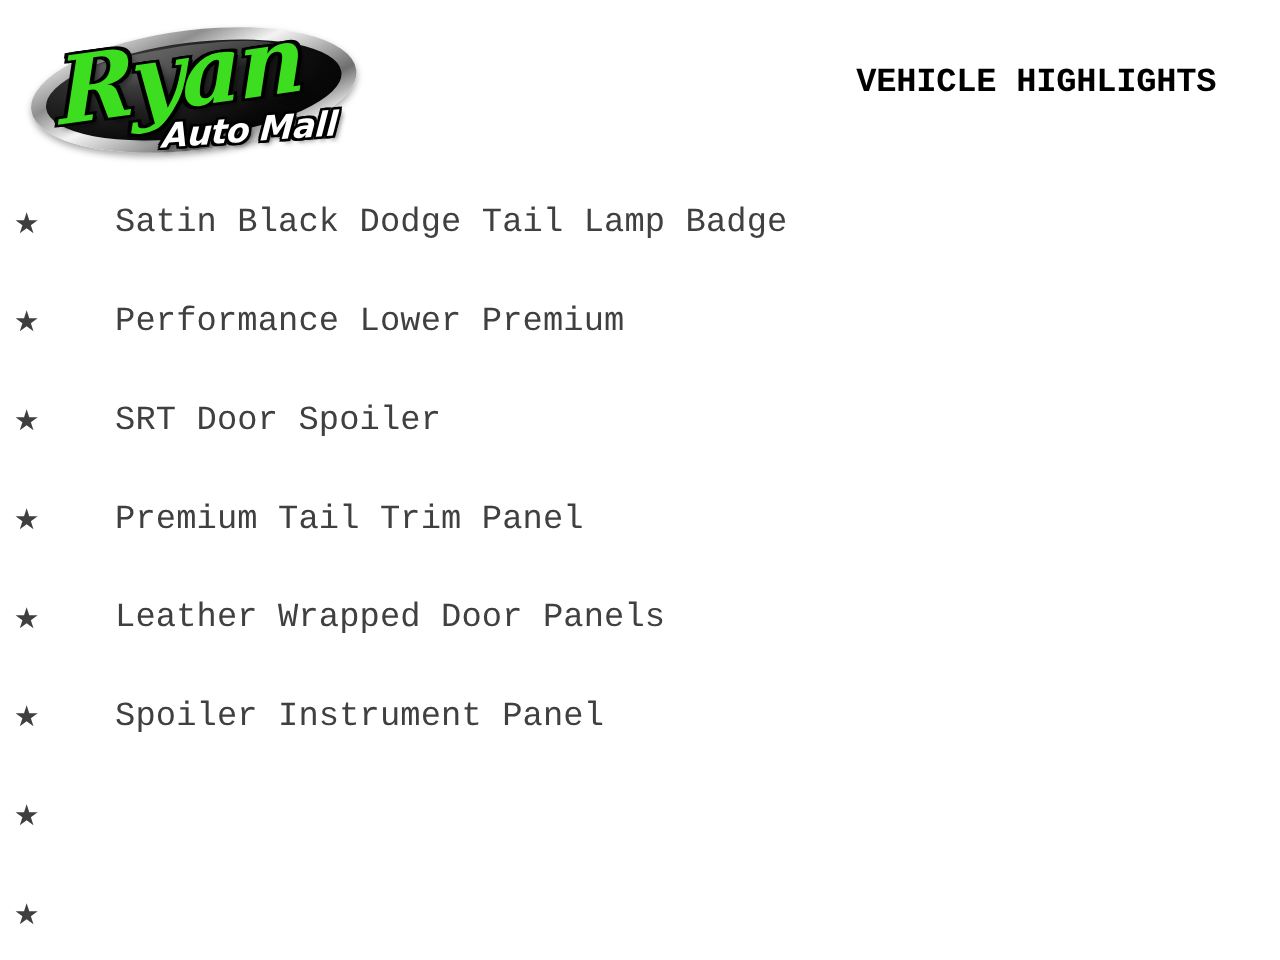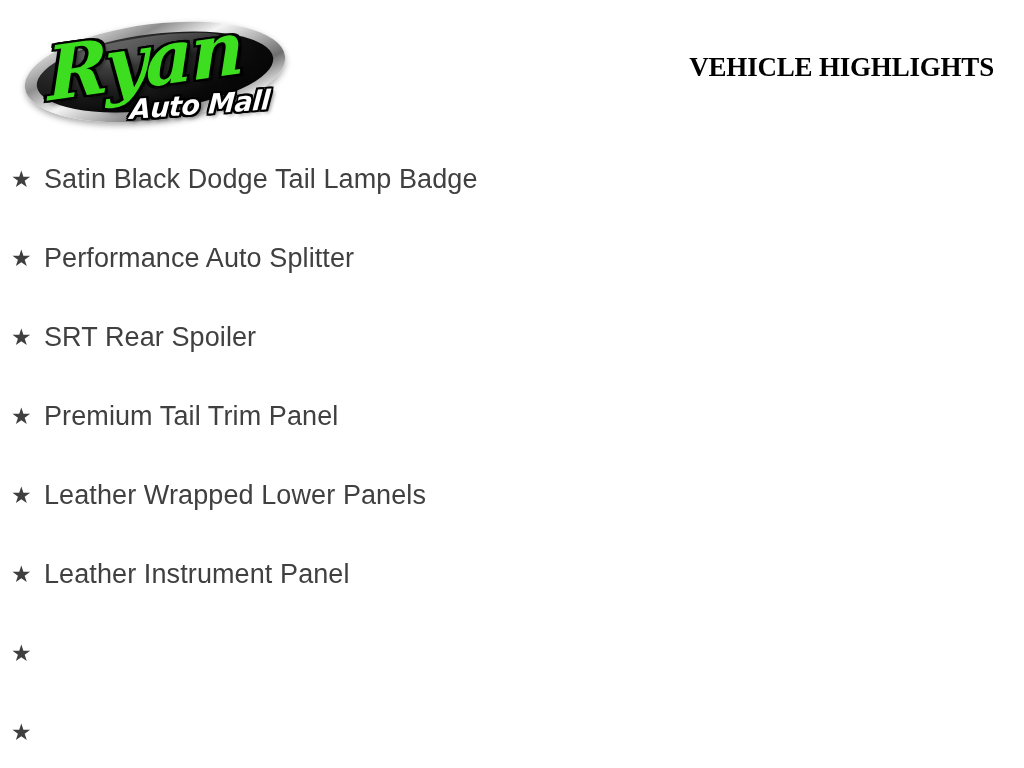--- a/index.html
+++ b/index.html
@@ -117,22 +117,22 @@
        3px 3px 4px rgba(0,0,0,0.5);
     white-space: nowrap;
   }
 
   
   .section-title {
     position: absolute;
     left: 664px;
     top: 50px;
     width: 330px;
-    text-align: right;
-    font-family: Liberation Serif, serif;
+    text-align: center;
+    font-family: Liberation Mono, monospace;
     font-weight: 700;
     font-size: 27px;
     line-height: 34px;
     letter-spacing: -0.2px;
     color: #000000;
     white-space: nowrap;
   }
 
   
   .highlights-list {
@@ -157,25 +157,26 @@
     top: 0;
     width: 22px;
     height: 79px;
     line-height: 79px;
     font-family: "DejaVu Sans", sans-serif;
     font-size: 23px;
     color: #3f3f3f;
     text-align: left;
   }
   .highlight-label {
-    font-family: Liberation Sans, sans-serif;
+    font-family: Liberation Mono, monospace;
     font-size: 27px;
     font-weight: 400;
     color: #404040;
     letter-spacing: 0.1px;
+    margin-left: 48px;
   }
 </style>
 </head>
 <body>
 
 <div class="page-header">
 
   <div class="logo">
     <div class="logo-ellipse-outer"></div>
     <div class="logo-ellipse-inner"></div>
@@ -183,20 +184,20 @@
     <div class="logo-script">Ryan</div>
     <div class="logo-sub">Auto Mall</div>
   </div>
 
   <div class="section-title">VEHICLE HIGHLIGHTS</div>
 
 </div>
 
 <ul class="highlights-list" id="highlights-list">
 <li class="highlight-item"><span class="highlight-bullet">★</span><span class="highlight-label">Satin Black Dodge Tail Lamp Badge</span></li>
-    <li class="highlight-item"><span class="highlight-bullet">★</span><span class="highlight-label">Performance Auto Splitter</span></li>
-    <li class="highlight-item"><span class="highlight-bullet">★</span><span class="highlight-label">SRT Rear Spoiler</span></li>
+    <li class="highlight-item"><span class="highlight-bullet">★</span><span class="highlight-label">Performance Lower Premium</span></li>
+    <li class="highlight-item"><span class="highlight-bullet">★</span><span class="highlight-label">SRT Door Spoiler</span></li>
     <li class="highlight-item"><span class="highlight-bullet">★</span><span class="highlight-label">Premium Tail Trim Panel</span></li>
-    <li class="highlight-item"><span class="highlight-bullet">★</span><span class="highlight-label">Leather Wrapped Lower Panels</span></li>
-    <li class="highlight-item"><span class="highlight-bullet">★</span><span class="highlight-label">Leather Instrument Panel</span></li>
+    <li class="highlight-item"><span class="highlight-bullet">★</span><span class="highlight-label">Leather Wrapped Door Panels</span></li>
+    <li class="highlight-item"><span class="highlight-bullet">★</span><span class="highlight-label">Spoiler Instrument Panel</span></li>
     <li class="highlight-item"><span class="highlight-bullet">★</span></li>
     <li class="highlight-item"><span class="highlight-bullet">★</span></li>
   </ul>
 
 </body></html>

